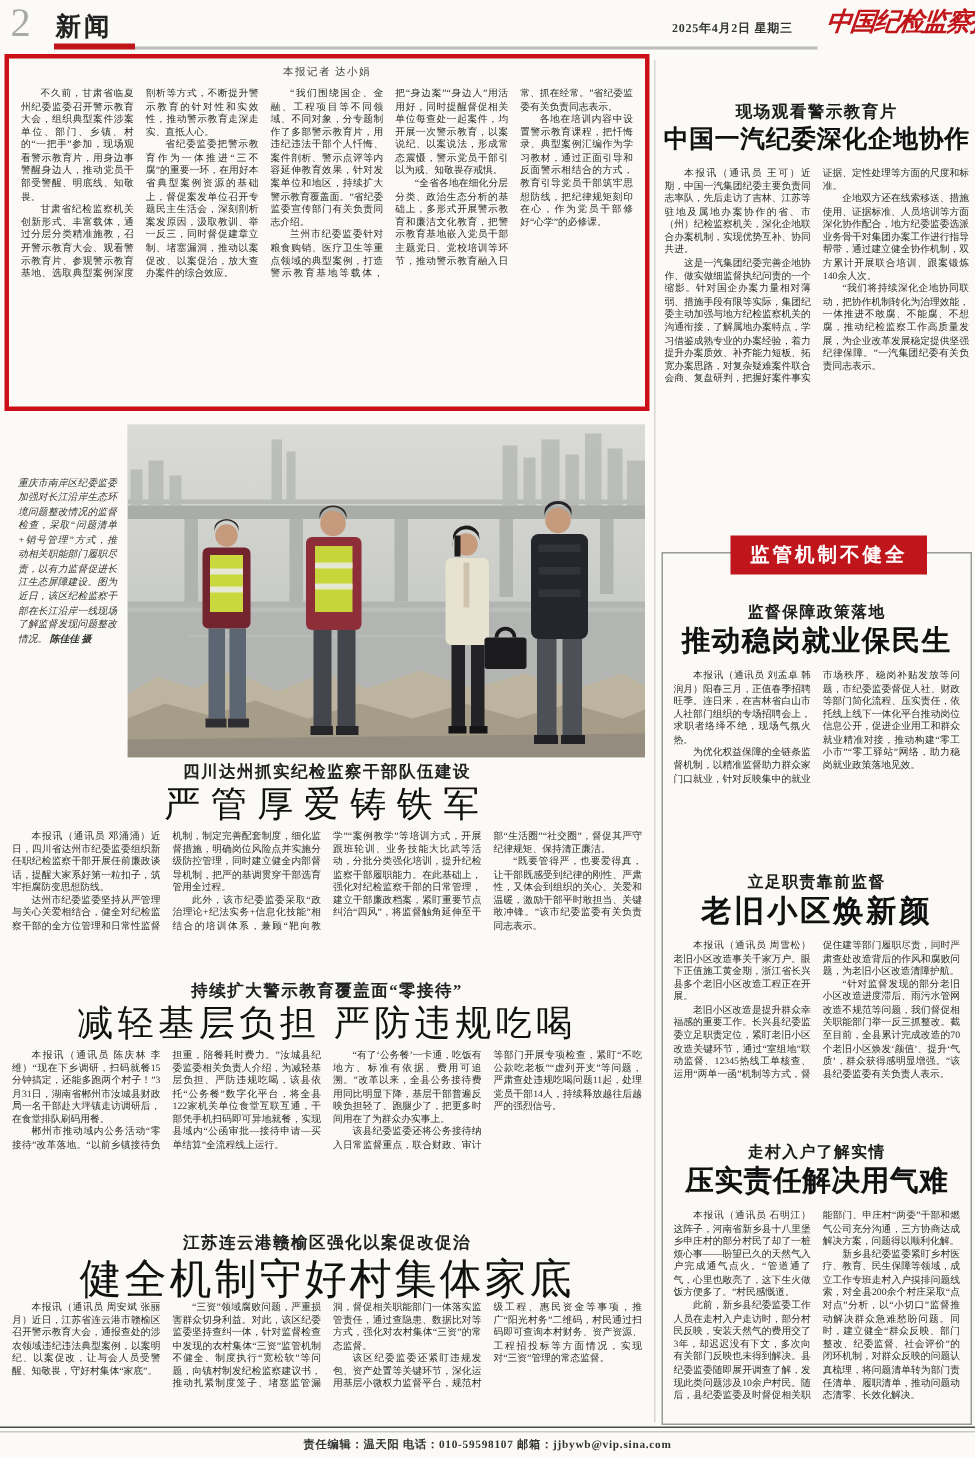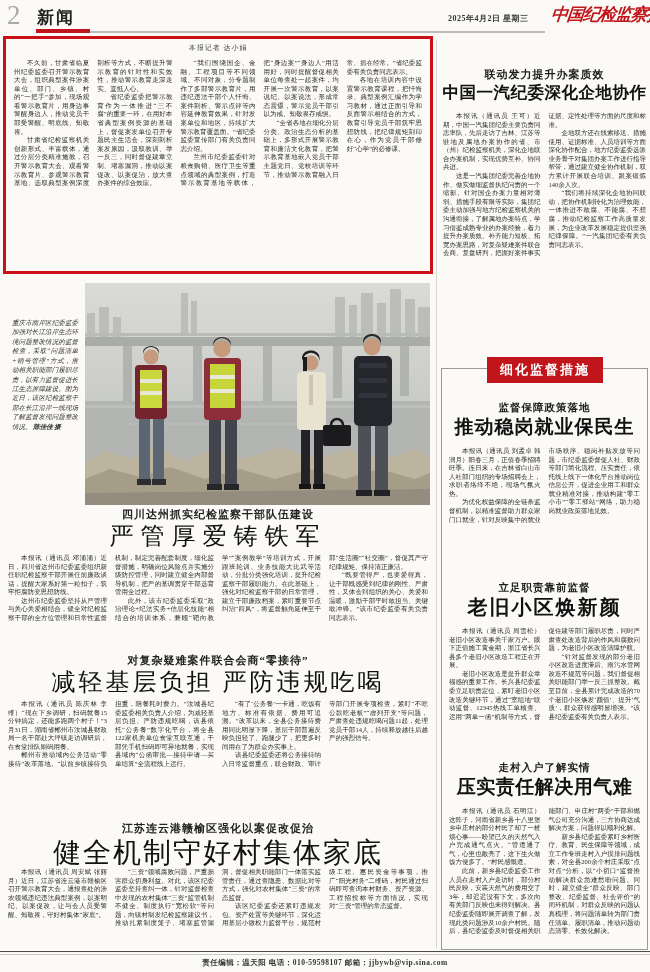--- a/index.html
+++ b/index.html
@@ -178,49 +178,49 @@
 
 <div class="abs kicker" style="left:6px;top:507px;">四川达州抓实纪检监察干部队伍建设</div>
 <div class="abs sec-headline" style="left:6px;top:520px;font-size:24px;letter-spacing:7px;">严管厚爱铸铁军</div>
 <div class="abs cols4 bodytext" style="top:554px;height:94px;">
   <p>本报讯（通讯员 邓涌涌）近日，四川省达州市纪委监委组织新任职纪检监察干部开展任前廉政谈话，提醒大家系好第一粒扣子，筑牢拒腐防变思想防线。</p>
   <p>达州市纪委监委坚持从严管理与关心关爱相结合，健全对纪检监察干部的全方位管理和日常性监督机制，制定完善配套制度，细化监督措施，明确岗位风险点并实施分级防控管理，同时建立健全内部督导机制，把严的基调贯穿干部选育管用全过程。</p>
   <p>此外，该市纪委监委采取“政治理论+纪法实务+信息化技能”相结合的培训体系，兼顾“靶向教学”“案例教学”等培训方式，开展跟班轮训、业务技能大比武等活动，分批分类强化培训，提升纪检监察干部履职能力。在此基础上，强化对纪检监察干部的日常管理，建立干部廉政档案，紧盯重要节点纠治“四风”，将监督触角延伸至干部“生活圈”“社交圈”，督促其严守纪律规矩、保持清正廉洁。</p>
   <p>“既要管得严，也要爱得真，让干部既感受到纪律的刚性、严肃性，又体会到组织的关心、关爱和温暖，激励干部平时敢担当、关键敢冲锋。”该市纪委监委有关负责同志表示。</p>
 </div>
 
-<div class="abs kicker" style="left:6px;top:653px;">对复杂疑难案件联合会商“零接待”</div>
+<div class="abs kicker" style="left:6px;top:653px;">持续扩大警示教育覆盖面“零接待”</div>
 <div class="abs sec-headline" style="left:6px;top:666px;font-size:24px;letter-spacing:3px;">减轻基层负担  严防违规吃喝</div>
 <div class="abs cols4 bodytext" style="top:700px;height:112px;">
   <p>本报讯（通讯员 陈庆林 李维）“现在下乡调研，扫码就餐15分钟搞定，还能多跑两个村子！”3月31日，湖南省郴州市汝城县财政局一名干部赴大坪镇走访调研后，在食堂排队刷码用餐。</p>
   <p>郴州市推动域内公务活动“零接待”改革落地。“以前乡镇接待负担重，陪餐耗时费力。”汝城县纪委监委相关负责人介绍，为减轻基层负担、严防违规吃喝，该县依托“公务餐”数字化平台，将全县122家机关单位食堂互联互通，干部凭手机扫码即可异地就餐，实现县域内“公函审批—接待申请—买单结算”全流程线上运行。</p>
   <p>“有了‘公务餐’一卡通，吃饭有地方、标准有依据、费用可追溯。”改革以来，全县公务接待费用同比明显下降，基层干部普遍反映负担轻了、跑腿少了，把更多时间用在了为群众办实事上。</p>
   <p>该县纪委监委还将公务接待纳入日常监督重点，联合财政、审计等部门开展专项检查，紧盯“不吃公款吃老板”“虚列开支”等问题，严肃查处违规吃喝问题11起，处理党员干部14人，持续释放越往后越严的强烈信号。</p>
 </div>
 
 <div class="abs kicker" style="left:6px;top:821px;">江苏连云港赣榆区强化以案促改促治</div>
 <div class="abs sec-headline" style="left:6px;top:834px;font-size:28px;letter-spacing:2px;">健全机制守好村集体家底</div>
 <div class="abs cols4 bodytext" style="top:868px;height:80px;">
   <p>本报讯（通讯员 周安斌 张丽月）近日，江苏省连云港市赣榆区召开警示教育大会，通报查处的涉农领域违纪违法典型案例，以案明纪、以案促改，让与会人员受警醒、知敬畏，守好村集体“家底”。</p>
   <p>“三资”领域腐败问题，严重损害群众切身利益。对此，该区纪委监委坚持查纠一体，针对监督检查中发现的农村集体“三资”监管机制不健全、制度执行“宽松软”等问题，向镇村制发纪检监察建议书，推动扎紧制度笼子、堵塞监管漏洞，督促相关职能部门一体落实监管责任，通过查隐患、数据比对等方式，强化对农村集体“三资”的常态监督。</p>
   <p>该区纪委监委还紧盯违规发包、资产处置等关键环节，深化运用基层小微权力监督平台，规范村级工程、惠民资金等事项，推广“阳光村务”二维码，村民通过扫码即可查询本村财务、资产资源、工程招投标等方面情况，实现对“三资”管理的常态监督。</p>
 </div>
 
 <div class="abs vdivider"></div>
 
-<div class="abs rkicker" style="top:67px;">联动发力提升办案质效</div>
+<div class="abs rkicker" style="top:67px;">现场观看警示教育片</div>
 <div class="abs rheadline" style="top:82px;font-size:16.5px;letter-spacing:.5px;">中国一汽纪委深化企地协作</div>
 <div class="abs cols2 bodytext" style="left:443px;top:112px;width:203px;height:242px;">
   <p>本报讯（通讯员 王可）近期，中国一汽集团纪委主要负责同志率队，先后走访了吉林、江苏等驻地及属地办案协作的省、市（州）纪检监察机关，深化企地联合办案机制，实现优势互补、协同共进。</p>
   <p>这是一汽集团纪委完善企地协作、做实做细监督执纪问责的一个缩影。针对国企办案力量相对薄弱、措施手段有限等实际，集团纪委主动加强与地方纪检监察机关的沟通衔接，了解属地办案特点，学习借鉴成熟专业的办案经验，着力提升办案质效、补齐能力短板、拓宽办案思路，对复杂疑难案件联合会商、复盘研判，把握好案件事实证据、定性处理等方面的尺度和标准。</p>
   <p>企地双方还在线索移送、措施使用、证据标准、人员培训等方面深化协作配合，地方纪委监委选派业务骨干对集团办案工作进行指导帮带，通过建立健全协作机制，双方累计开展联合培训、跟案锻炼140余人次。</p>
   <p>“我们将持续深化企地协同联动，把协作机制转化为治理效能，一体推进不敢腐、不能腐、不想腐，推动纪检监察工作高质量发展，为企业改革发展稳定提供坚强纪律保障。”一汽集团纪委有关负责同志表示。</p>
 </div>
 
-<div class="abs banner">细化监督措施</div>
+<div class="abs banner">监管机制不健全</div>
 <div class="abs service-box">
   <div class="abs box-headline" style="top:45px;font-size:19px;letter-spacing:1px;">推动稳岗就业保民生</div>
   <div class="abs box-kicker" style="top:32px;">监督保障政策落地</div>
   <div class="abs box-body cols2 bodytext" style="top:78px;height:122px;">
     <p>本报讯（通讯员 刘孟卓 韩润月）阳春三月，正值春季招聘旺季。连日来，在吉林省白山市人社部门组织的专场招聘会上，求职者络绎不绝，现场气氛火热。</p>
     <p>为优化权益保障的全链条监督机制，以精准监督助力群众家门口就业，针对反映集中的就业市场秩序、稳岗补贴发放等问题，市纪委监委督促人社、财政等部门简化流程、压实责任，依托线上线下一体化平台推动岗位信息公开，促进企业用工和群众就业精准对接，推动构建“零工小市”“零工驿站”网络，助力稳岗就业政策落地见效。</p>
   </div>
 
   <div class="abs box-kicker" style="top:212px;">立足职责靠前监督</div>
   <div class="abs box-headline" style="top:225px;font-size:20px;letter-spacing:2px;">老旧小区焕新颜</div>

